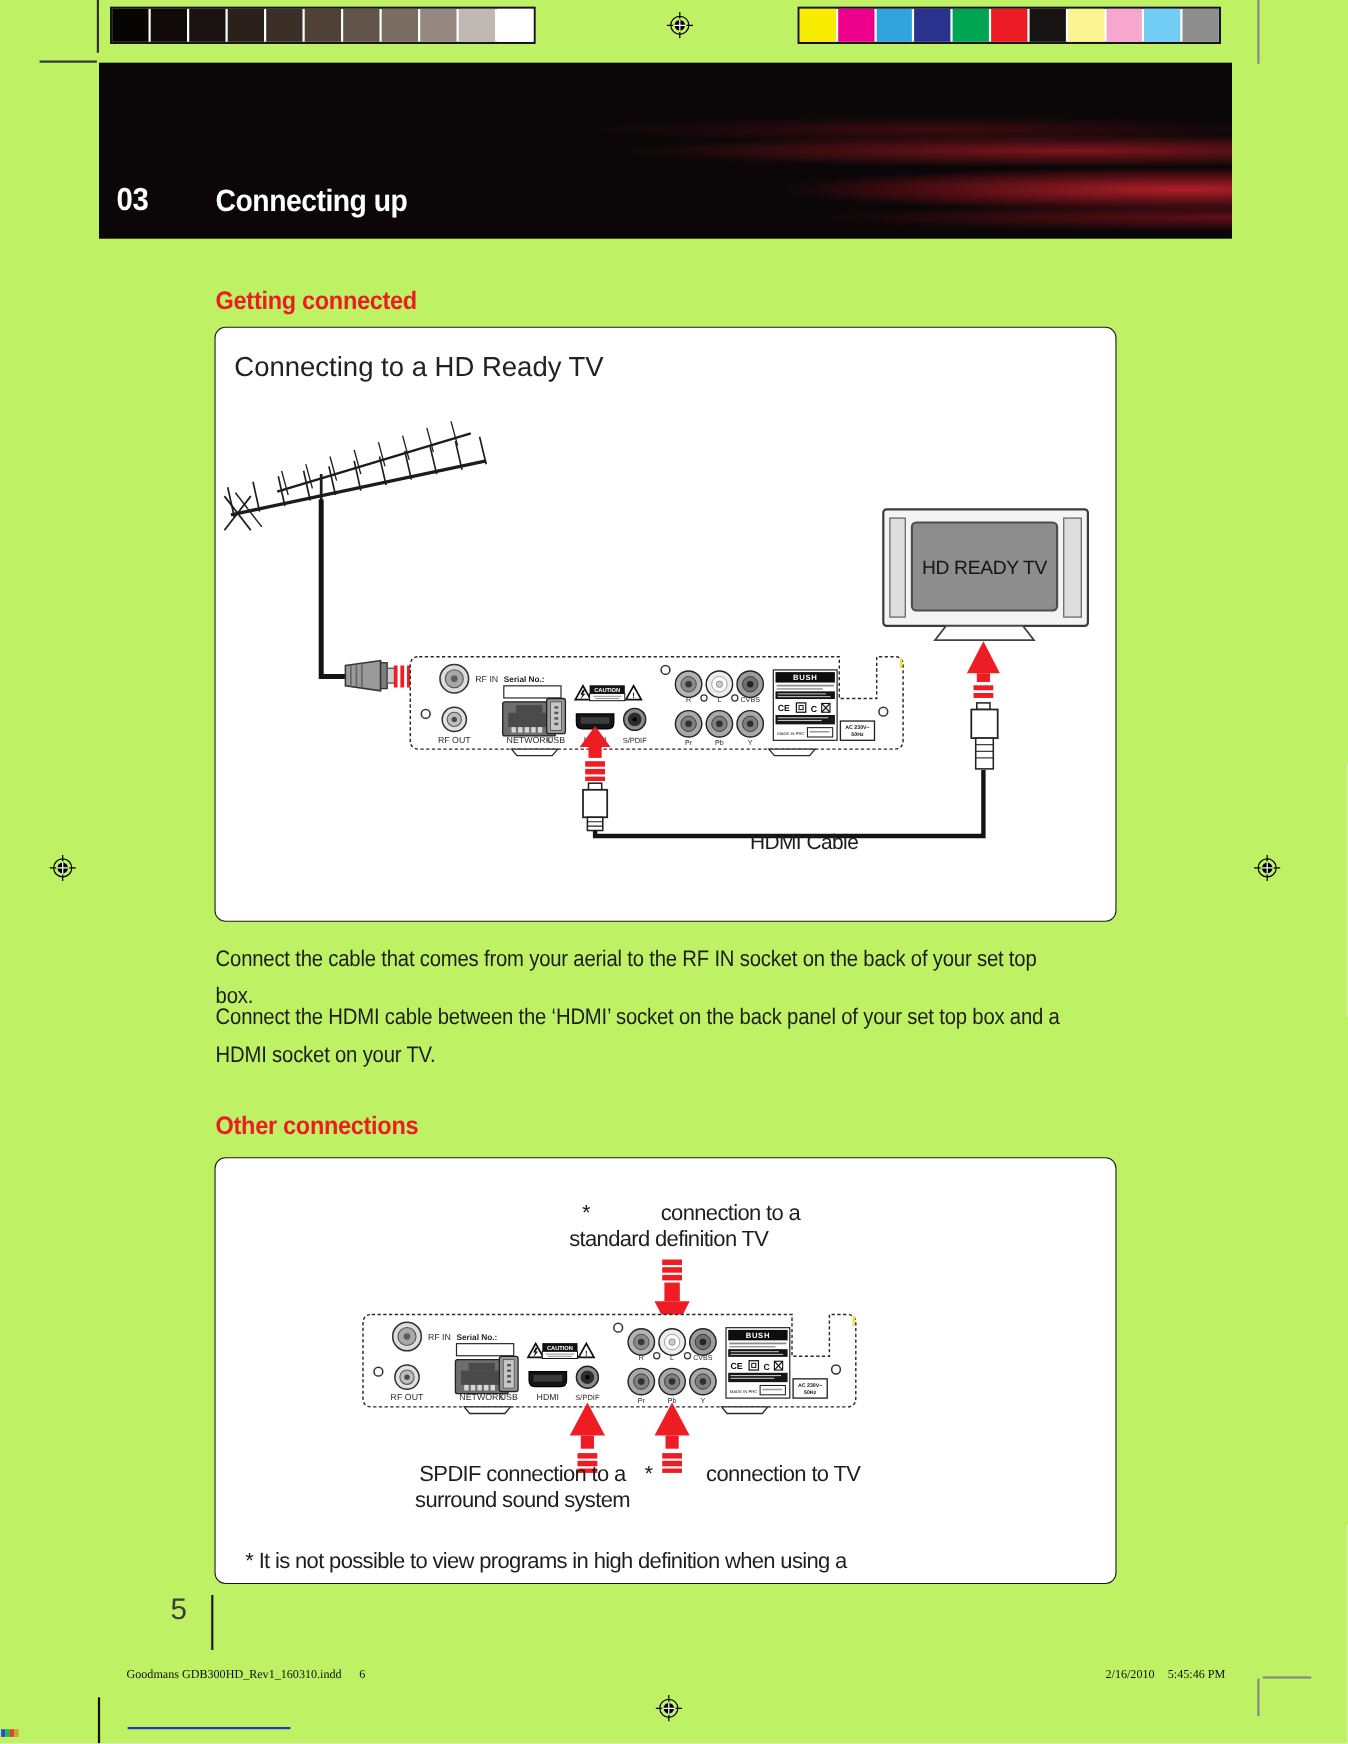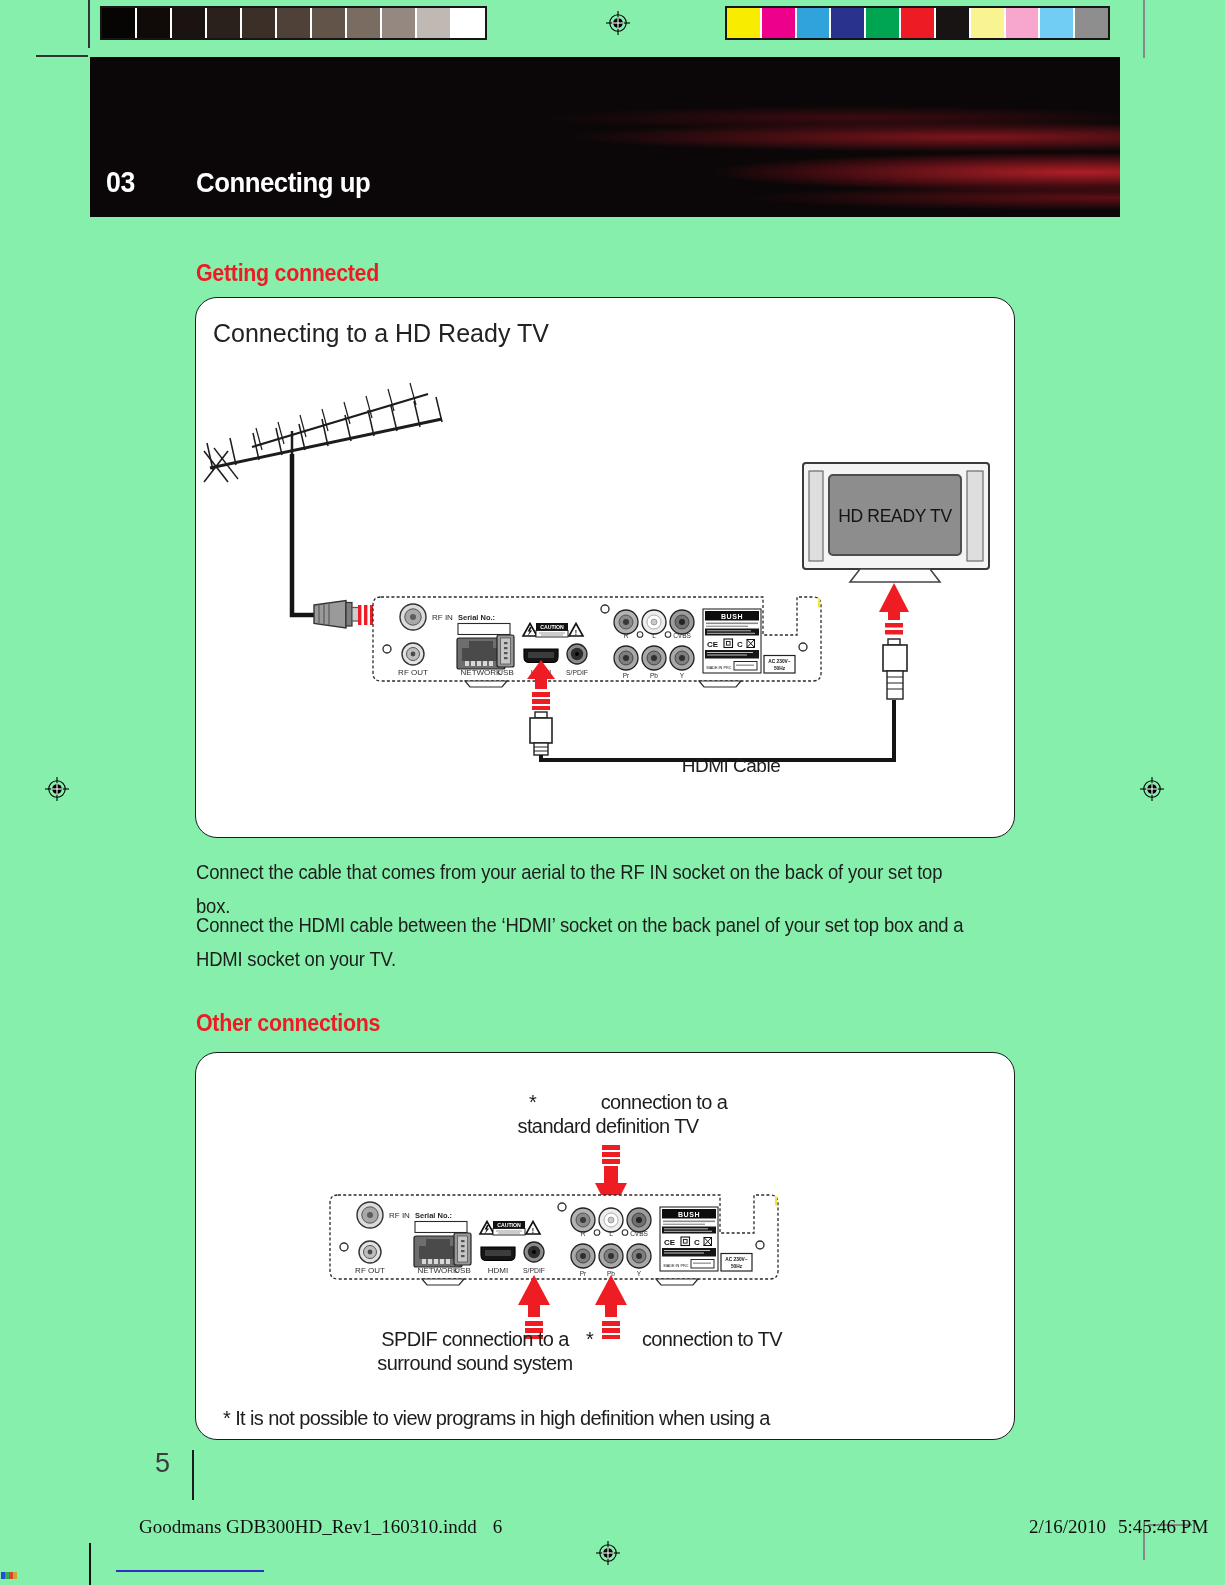--- a/index.html
+++ b/index.html
@@ -1,16 +1,16 @@
 <!DOCTYPE html>
 <html><head>
 <meta charset="utf-8">
 <style>
   html,body{margin:0;padding:0;background:#e9e9e9;}
-  #page{position:relative;width:1225px;height:1585px;background:#86efac;overflow:hidden;
+  #page{position:relative;width:1225px;height:1585px;background:#bef264;overflow:hidden;
         font-family:"Liberation Sans",sans-serif;}
   .abs{position:absolute;}
   
   .calbar{position:absolute;top:6px;height:34px;display:flex;gap:2px;
           border:2px solid #161616;background:#fff;box-sizing:border-box;}
   .calbar .swatch{flex:1;}
   
   .mark{position:absolute;background:#333;}
   
   #hdr{position:absolute;left:90px;top:57px;width:1030px;height:160px;color:#fff;
@@ -19,27 +19,27 @@
          radial-gradient(55% 13% at 86% 50%, rgba(165,25,35,.75), transparent 72%),
          radial-gradient(40% 10% at 74% 38%, rgba(120,15,25,.45), transparent 75%),
          radial-gradient(50% 11% at 99% 88%, rgba(150,20,30,.6), transparent 70%),
          #0b0708;}
   #hdr .num{position:absolute;left:16px;bottom:18px;font-size:29px;font-weight:bold;
             letter-spacing:-.5px;transform:scaleX(.92);transform-origin:0 100%;}
   #hdr .ttl{position:absolute;left:106px;bottom:18px;font-size:28px;font-weight:bold;
             letter-spacing:-.5px;transform:scaleX(.92);transform-origin:0 100%;}
   .redhead{position:absolute;color:#ED1C24;font-size:23px;font-weight:bold;
            letter-spacing:-.3px;transform:scaleX(.93);transform-origin:0 0;}
-  .dbox{position:absolute;left:195px;width:818px;border:1.7px solid #1b1b1b;border-radius:22px;
+  .dbox{position:absolute;left:195px;width:818px;border:1.7px solid #1b1b1b;border-radius:10px;
         box-sizing:content-box;background:#fff;}
   .para{position:absolute;left:196px;width:860px;font-size:20.5px;color:#1d1d1d;
         letter-spacing:-.2px;line-height:34px;transform:scaleX(.9);transform-origin:0 0;}
   #pageno{position:absolute;left:155px;top:1448px;font-size:27px;color:#3c3c3c;}
   .footertxt{position:absolute;top:1516px;font-family:"Liberation Serif",serif;
-             font-size:19px;color:#101010;margin-left:24px;}
+             font-size:11px;color:#101010;}
   #blueline{position:absolute;left:116px;top:1570px;width:148px;height:2px;background:#2f2fc4;}
   .artifact{position:absolute;width:4px;height:7px;}
   svg text{font-family:"Liberation Sans",sans-serif;}
 </style>
 </head>
 <body>
 
 <div id="page">
 
   <div class="calbar" style="left:100px;width:387px;">

